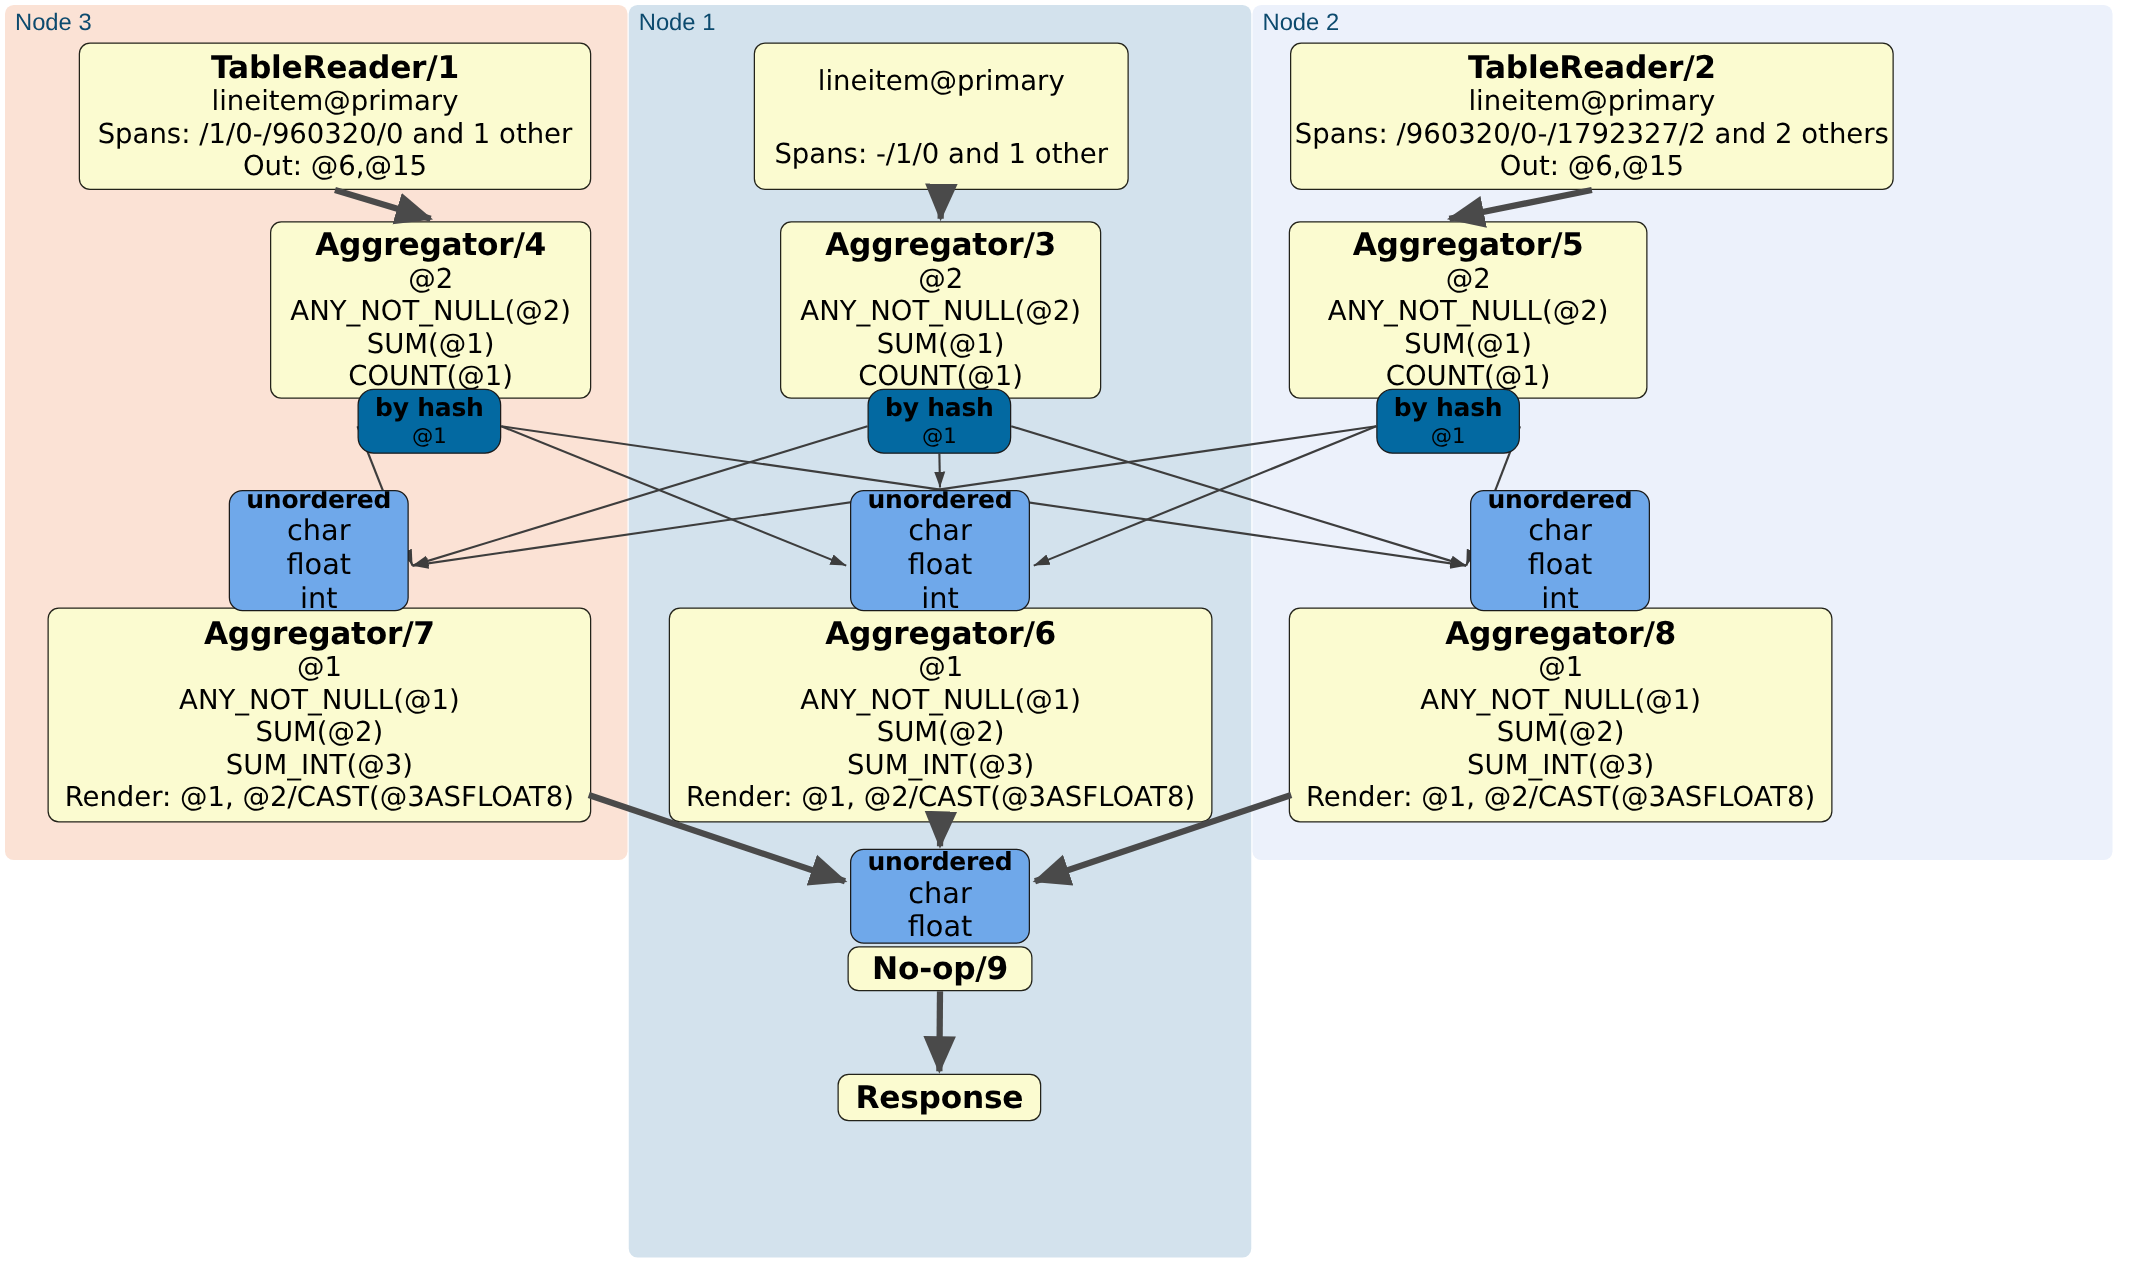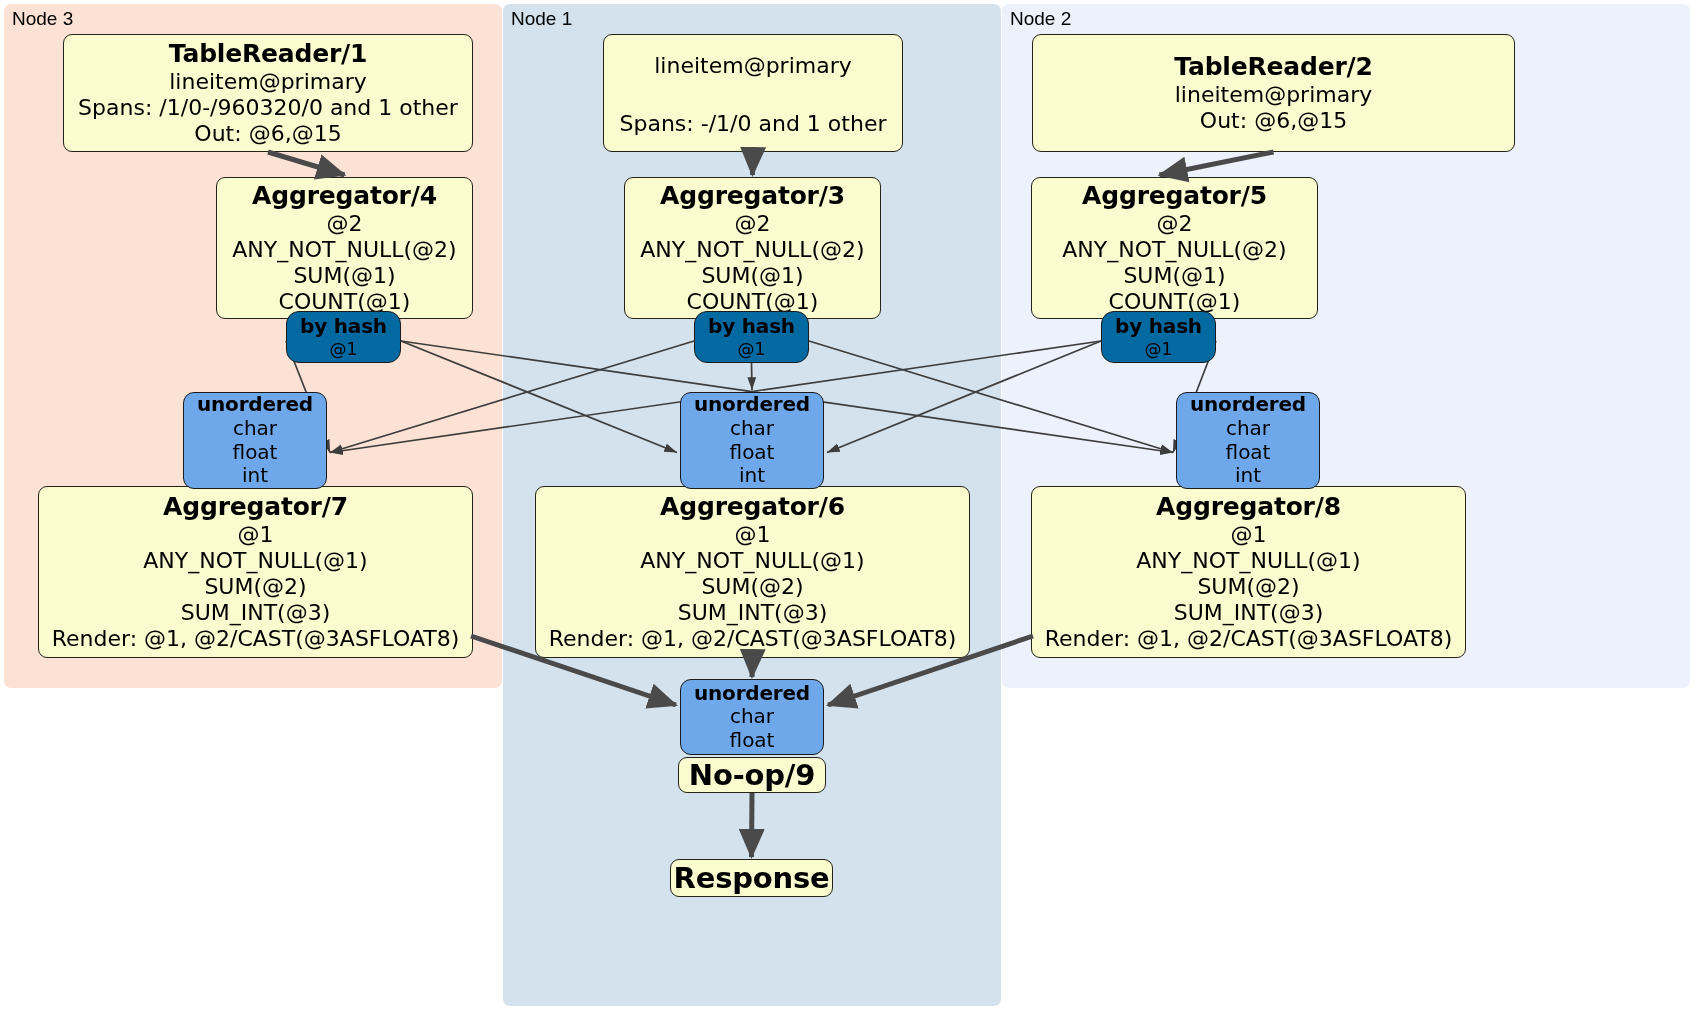--- a/index.html
+++ b/index.html
@@ -11,21 +11,21 @@
     font-family:"DejaVu Sans","Liberation Sans",sans-serif;
     overflow:hidden;
   }
   .cluster{
     position:absolute;
     border-radius:7px;
   }
   .cluster-label{
     position:absolute;
     font-size:19px;
-    color:#000000;
+    color:#0c4a6e;
     font-family:"Liberation Sans","DejaVu Sans",sans-serif;
     white-space:nowrap;
   }
   #edges{
     position:absolute;
     left:0;top:0;
     width:1706px;height:1016px;
     pointer-events:none;
   }
   .node{
@@ -61,22 +61,22 @@
     letter-spacing:-0.2px;
     white-space:nowrap;
   }
   .sub{
     font-size:22px;
     white-space:nowrap;
   }
   .router .ttl{font-size:20px;}
   .router .sub{font-size:17px;}
   .receiver .ttl{font-size:20px;}
-  .receiver .sub{font-size:20px;}
-  .small-proc .ttl{font-size:29px;}
+  .receiver .sub{font-size:23px;}
+  .small-proc .ttl{font-size:25px;}
 </style>
 </head>
 <body>
 
 <div id="stage">
 
   <div class="cluster" id="cl-node3" style="left: 4px; top: 4px; width: 498px; height: 684px; background: rgb(251, 226, 213);"></div>
   <div class="cluster" id="cl-node1" style="left: 503px; top: 4px; width: 498px; height: 1002px; background: rgb(211, 226, 237);"></div>
   <div class="cluster" id="cl-node2" style="left: 1002px; top: 4px; width: 688px; height: 684px; background: rgb(236, 241, 251);"></div>
 
@@ -121,20 +121,21 @@
     </div>
   <div class="node proc" id="n-tablereader_0" style="left: 603px; top: 34px; width: 300px; height: 118px; z-index: 4; gap: 32px;">
       <div class="ttl">TableReader/0</div>
       <div class="sub">lineitem@primary</div>
       <div class="sub">Spans: -/1/0 and 1 other</div>
       <div class="sub">Out: @6,@15</div>
     </div>
   <div class="node proc" id="n-tablereader_2" style="left: 1032px; top: 34px; width: 483px; height: 118px; z-index: 4;">
       <div class="ttl">TableReader/2</div>
       <div class="sub">lineitem@primary</div>
+      <div class="sub">Spans: /960320/0-/1792327/2 and 2 others</div>
       <div class="sub">Out: @6,@15</div>
     </div>
 
   <div class="node proc" id="n-aggregator_4" style="left: 216px; top: 177px; width: 257px; height: 142px; z-index: 4;">
       <div class="ttl">Aggregator/4</div>
       <div class="sub">@2</div>
       <div class="sub">ANY_NOT_NULL(@2)</div>
       <div class="sub">SUM(@1)</div>
       <div class="sub">COUNT(@1)</div>
     </div>

